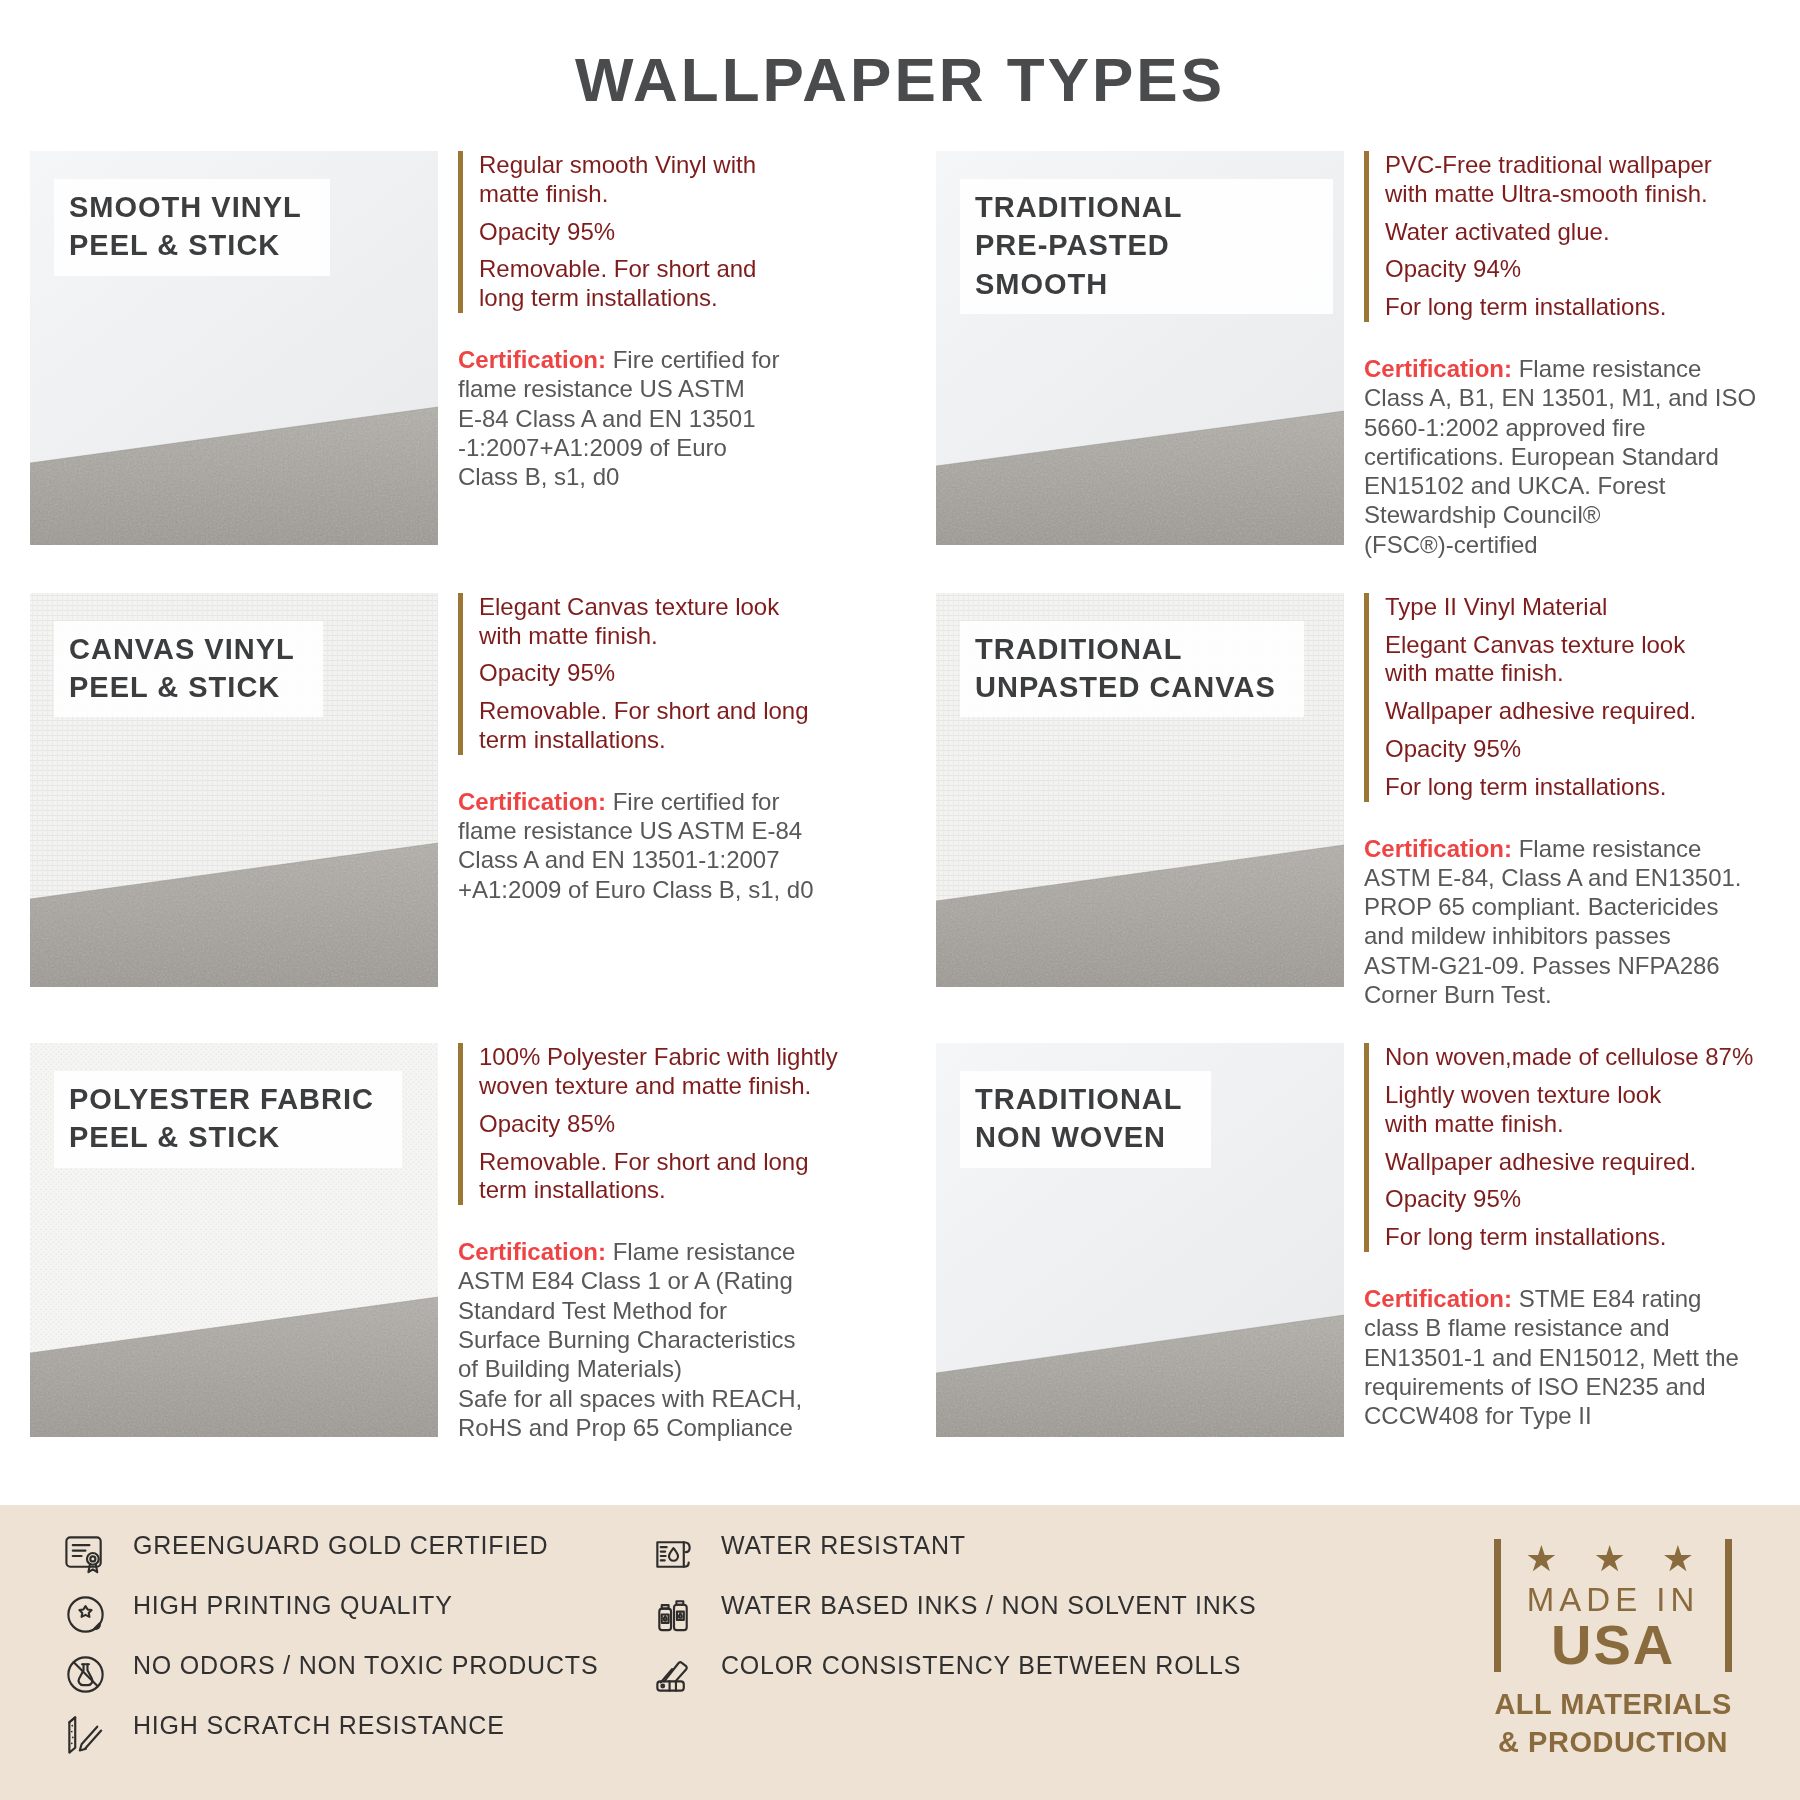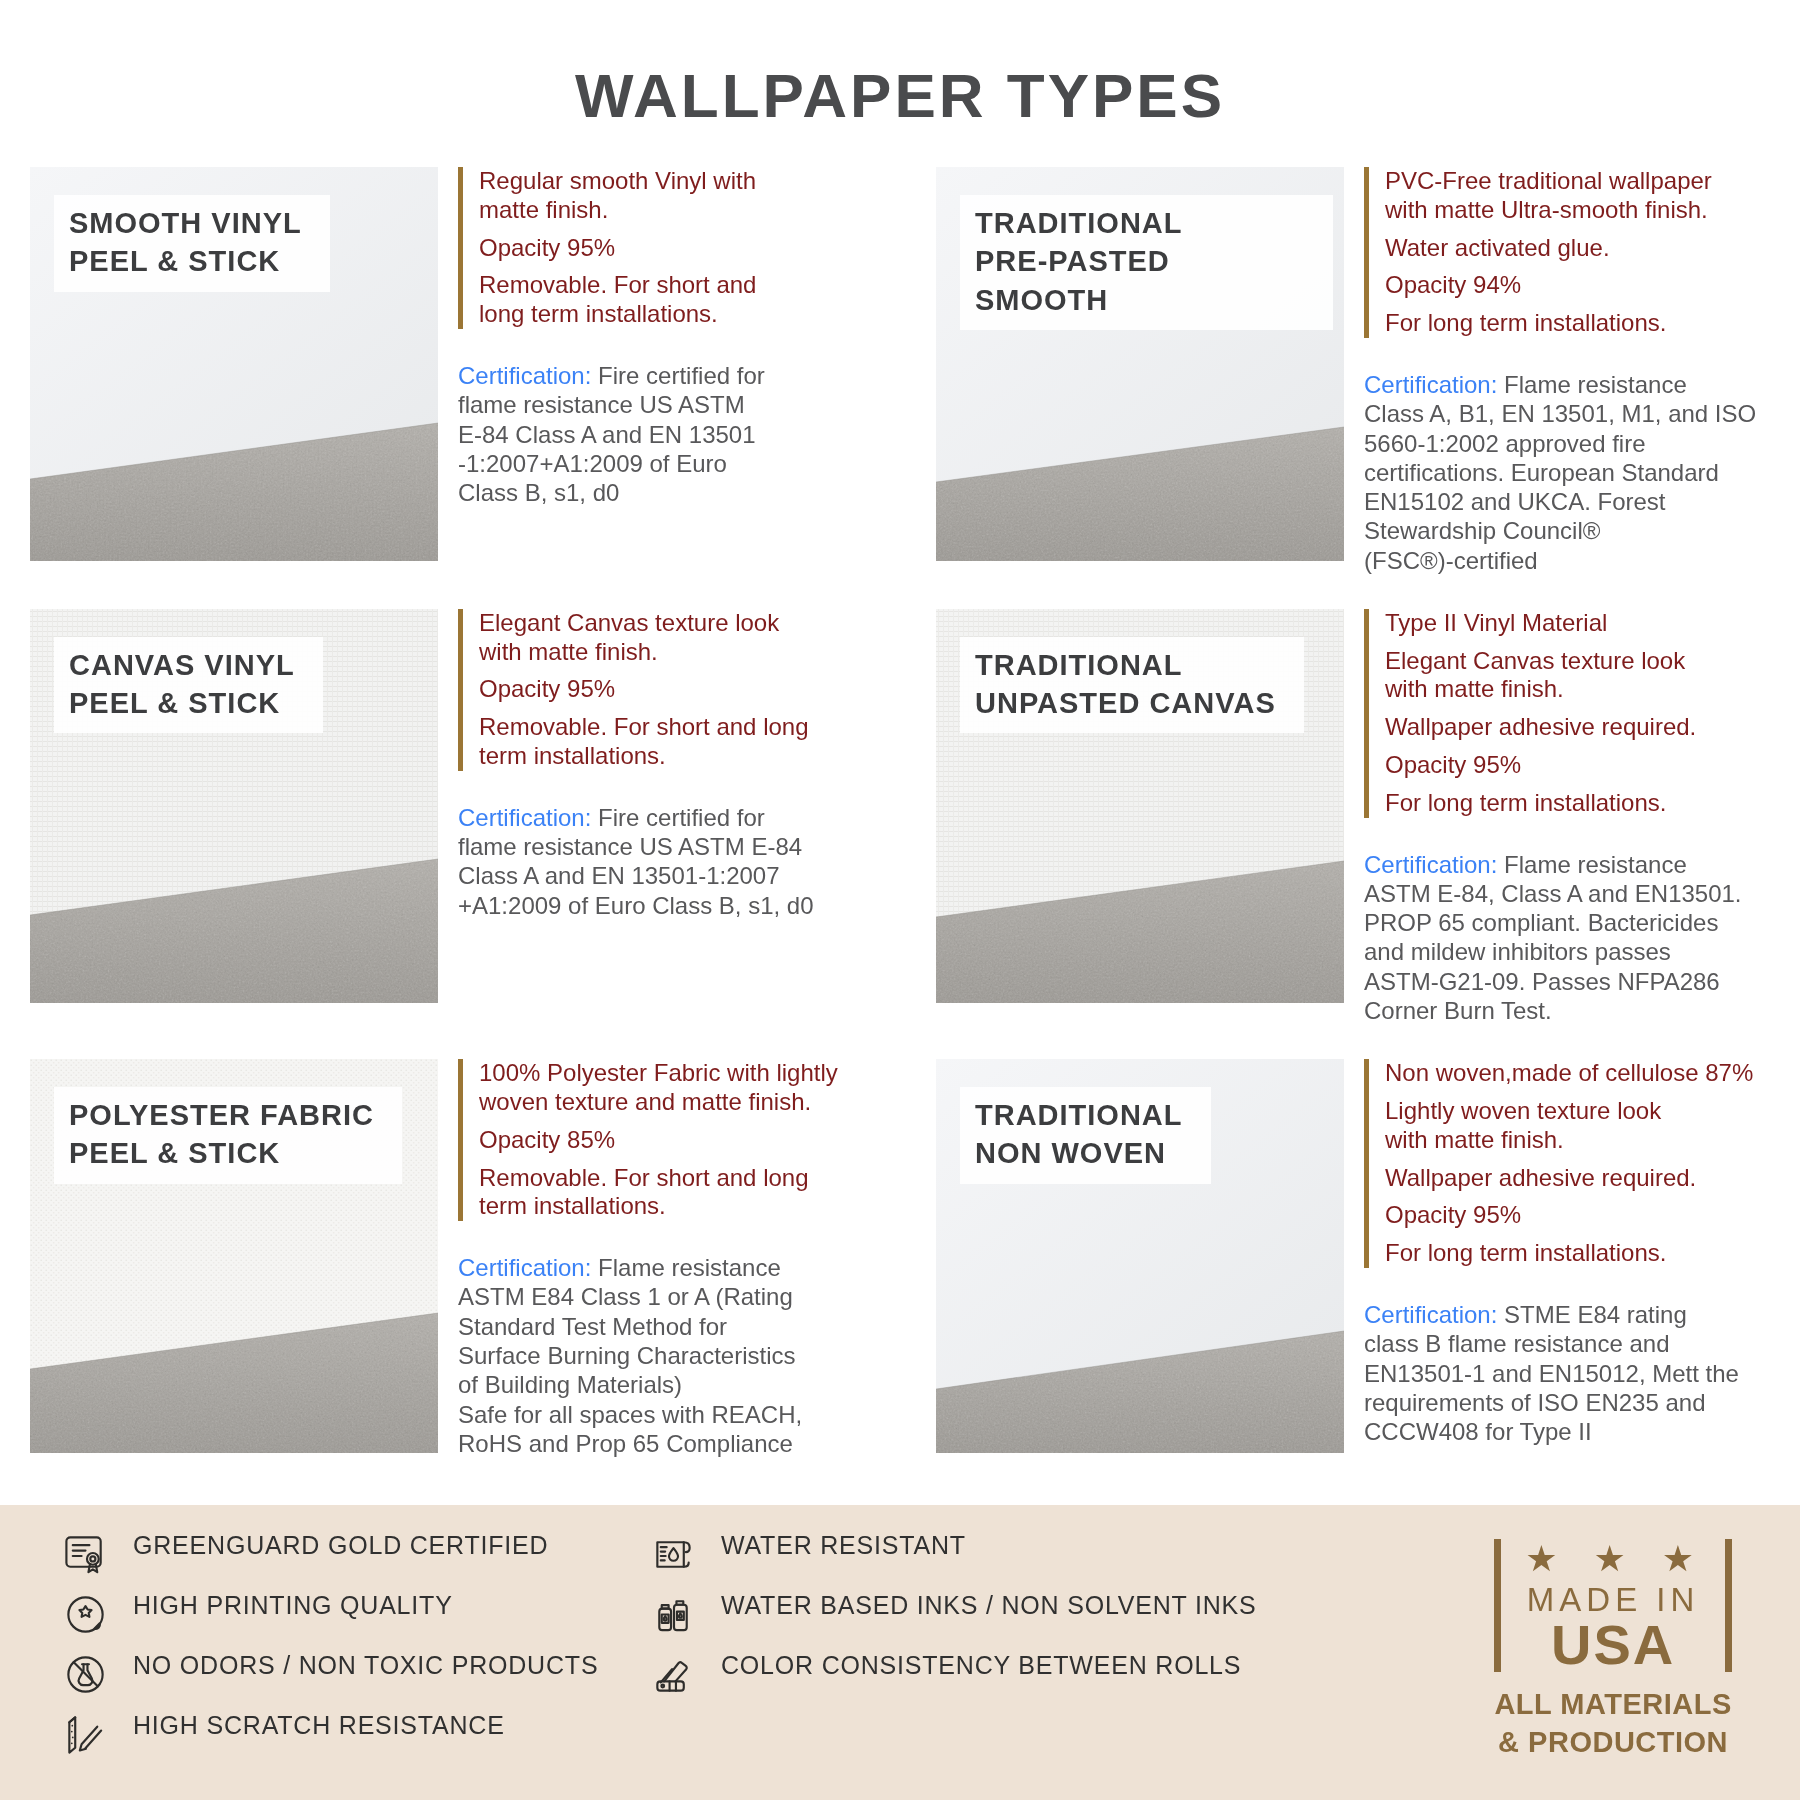--- a/index.html
+++ b/index.html
@@ -1,21 +1,21 @@
 <!DOCTYPE html>
 <html><head>
 <meta charset="utf-8">
 <style>
   html,body{margin:0;padding:0;background:#ffffff;}
   .page{
     position:relative;width:1800px;height:1800px;background:#ffffff;overflow:hidden;
     font-family:"Liberation Sans","DejaVu Sans",sans-serif;color:#58585a;
   }
   h1.title{
-    margin:0;padding:60px 0 0 0;text-align:center;
+    margin:0;padding:44px 0 0 0;text-align:center;
     font-size:62px;font-weight:600;letter-spacing:3px;color:#4a4b4d;
   }
   .grid{
     margin:36px 30px 0 30px;
     display:grid;grid-template-columns:1fr 1fr;column-gap:72px;row-gap:34px;
   }
   .panel{display:flex;gap:20px;align-items:flex-start;}
   .panel-image{position:relative;width:408px;height:394px;flex:none;}
   .panel-image svg.sample{position:absolute;inset:0;width:100%;height:100%;display:block;}
   .panel-label{
@@ -28,21 +28,21 @@
   .panel-text{flex:1;padding-top:0px;}
   .desc{
     border-left:5px solid #9b7635;padding-left:16px;
     font-size:24px;line-height:1.2;color:#7f1d1d;white-space:pre-line;
   }
   .desc p{margin:0 0 9px 0;}
   .desc p:last-child{margin-bottom:0;}
   .cert{
     margin:32px 0 0 0;font-size:24px;line-height:1.22;color:#58585a;white-space:pre-line;
   }
-  .cert strong{color:#3b82f6;font-weight:400;margin-top:47px;}
+  .cert strong{color:#ef4444;font-weight:700;margin-top:47px;}
   
   .footer{
     position:absolute;left:0;right:0;bottom:0;height:295px;z-index:2;
     background:#eee2d5;display:flex;align-items:flex-start;
     padding:26px 40px 0 62px;box-sizing:border-box;
   }
   ul.feat-list{list-style:none;margin:0;padding:0;display:flex;flex-direction:column;gap:13px;}
   ul.feat-list.left{width:588px;}
   ul.feat-list.mid{width:660px;}
   li.feat{display:flex;align-items:flex-start;gap:24px;height:47px;}

